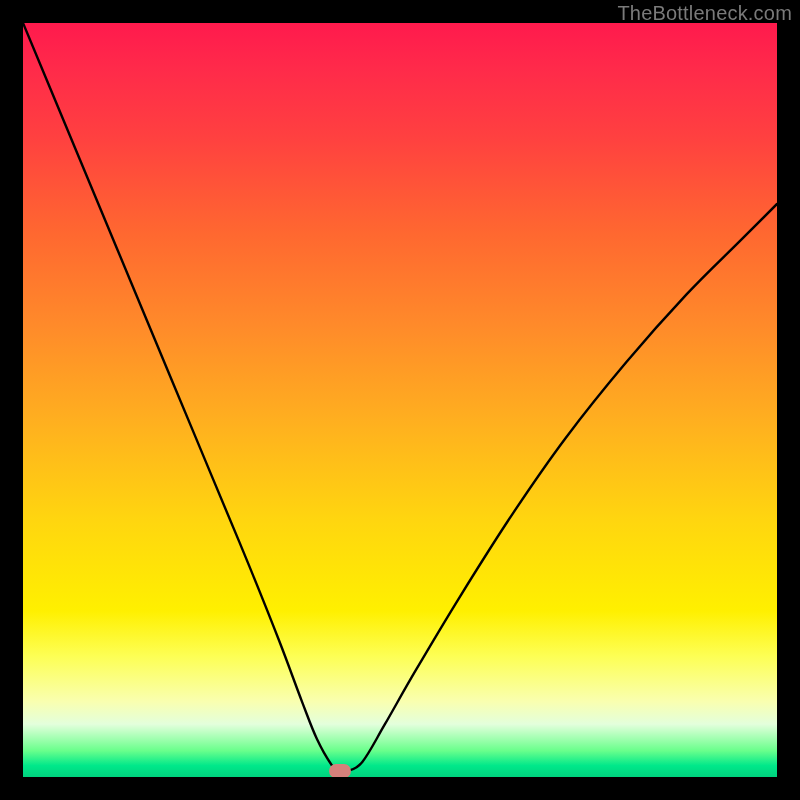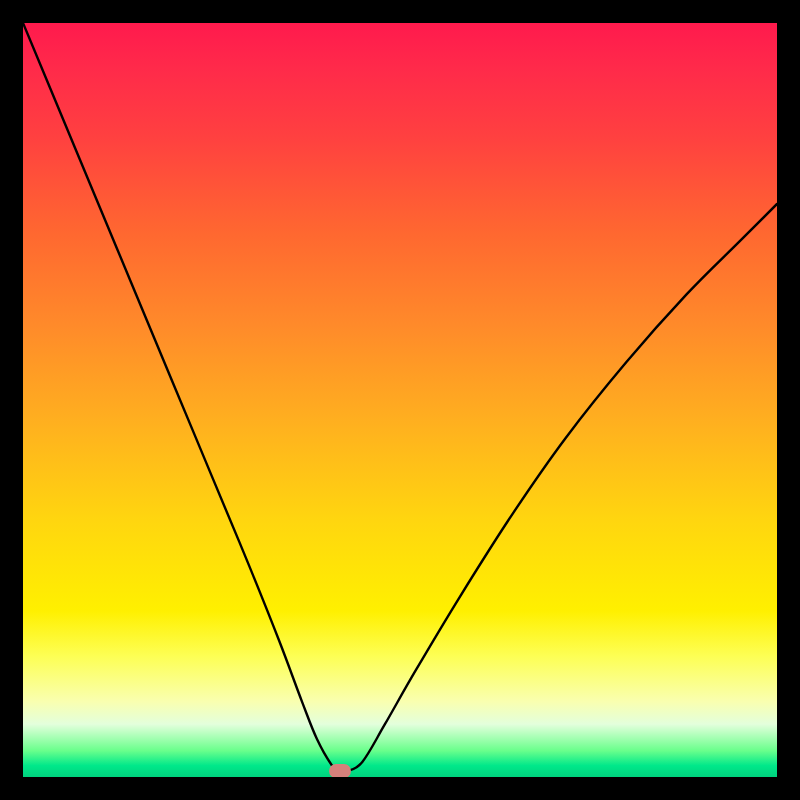--- a/index.html
+++ b/index.html
@@ -80,13 +80,14 @@
 <body>
 
 <div class="frame">
   <div class="plot-area">
     <div class="gradient-bg"></div>
     <svg class="curve" viewBox="0 0 754 754" preserveAspectRatio="none">
       <path id="curve-path" d="M 0 0 C 6.7860000000000005 16.286400000000004, 24.128 57.90720000000001, 37.7 90.48000000000002 C 51.272000000000006 123.05280000000002, 61.82800000000001 148.38720000000004, 75.4 180.96000000000004 C 88.97200000000001 213.53280000000004, 99.52799999999999 238.86720000000003, 113.1 271.44 C 126.672 304.01279999999997, 137.228 329.3472, 150.8 361.91999999999996 C 164.372 394.49279999999993, 174.928 419.82719999999995, 188.5 452.4 C 202.072 484.9728, 213.9852 513.0216, 226.2 542.88 C 238.41479999999999 572.7384, 246.8596 593.8503999999999, 256.36 618.28 C 265.8604 642.7096, 272.194 660.9564, 278.98 678.6 C 285.766 696.2436, 288.63120000000004 704.7638, 294.06 716.3 C 299.48879999999997 727.8362, 305.0684 736.98976, 309.14 742.69 C 313.2116 748.3902400000001, 313.9656 747.01796, 316.68 747.968 C 319.3944 748.9180399999999, 320.1484 749.59664, 324.21999999999997 747.968 C 328.29159999999996 746.3393599999999, 332.514 747.3346399999999, 339.3 738.92 C 346.086 730.50536, 352.41959999999995 717.5064, 361.91999999999996 701.22 C 371.4204 684.9336000000001, 378.50800000000004 671.5124, 392.08000000000004 648.4399999999999 C 405.65200000000004 625.3675999999999, 419.6764 601.5411999999999, 437.32 573.04 C 454.9636 544.5388, 471.0992 518.6012000000001, 490.1 490.1 C 509.10080000000005 461.59880000000004, 522.5219999999999 441.844, 542.88 414.7 C 563.238 387.556, 581.4848000000001 365.0867999999999, 603.2 339.29999999999995 C 624.9152 313.5132, 643.162 293.1552, 663.52 271.44 C 683.8779999999999 249.72480000000002, 700.0136 234.94640000000007, 716.3 218.66000000000008 C 732.5863999999999 202.3736000000001, 747.2139999999999 187.74600000000004, 754 180.96000000000004" fill="none" stroke="#000" stroke-width="2.4" stroke-linecap="round" stroke-linejoin="round"></path>
     </svg>
     <div class="marker" id="marker" style="left: 305.68px; top: 740.968px;"></div>
   </div>
+  <div class="watermark">TheBottleneck.com</div>
 </div>
 
 </body></html>

